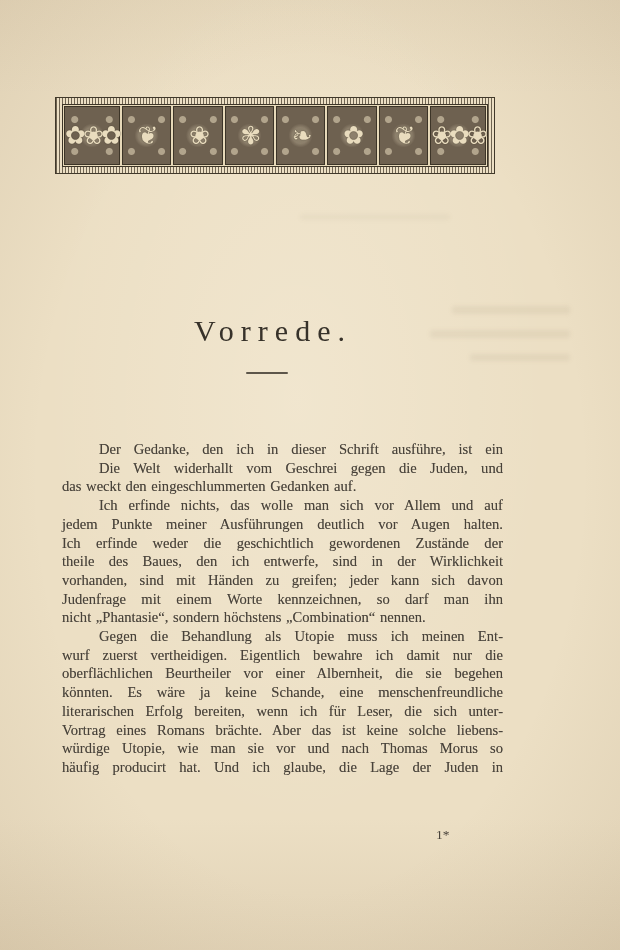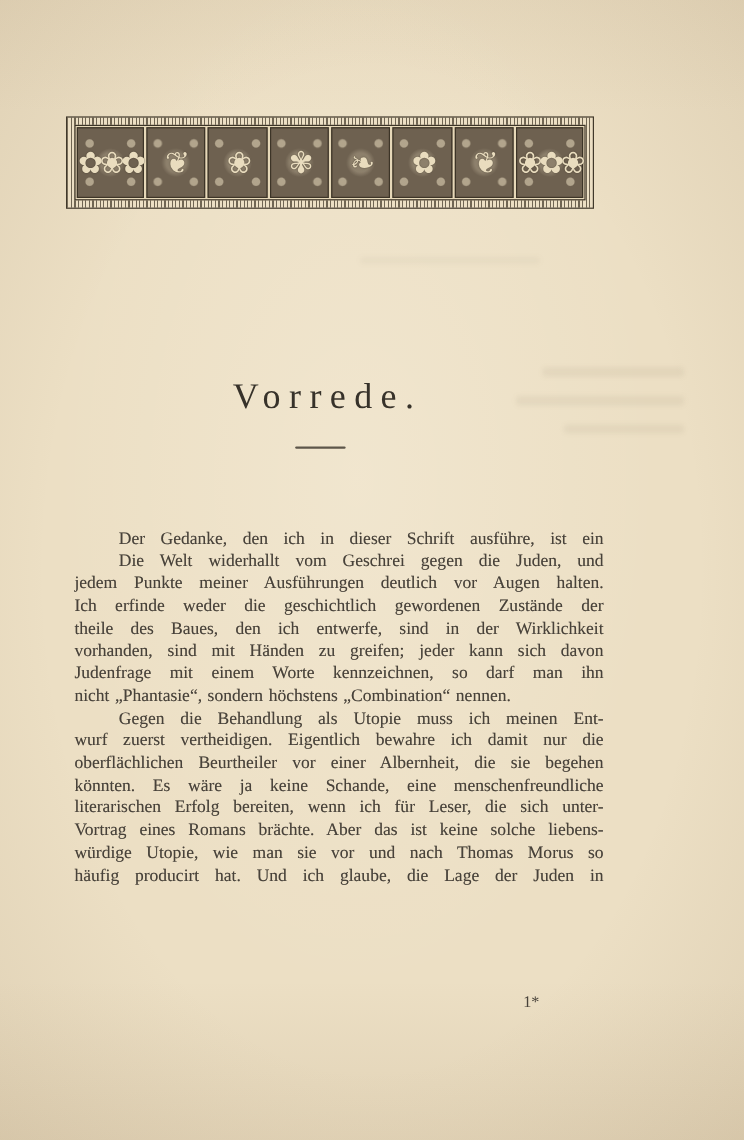--- a/index.html
+++ b/index.html
@@ -136,22 +136,24 @@
 
   <h1 class="title">Vorrede.</h1>
   <div class="title-rule"></div>
 
   <div class="body-text">
       <div class="para">
         <div class="tline first">Der Gedanke, den ich in dieser Schrift ausführe, ist ein</div>
       </div>
       <div class="para">
         <div class="tline first">Die Welt widerhallt vom Geschrei gegen die Juden, und</div>
+        <div class="tline lastln">das weckt den eingeschlummerten Gedanken auf.</div>
       </div>
       <div class="para">
+        <div class="tline first">Ich erfinde nichts, das wolle man sich vor Allem und auf</div>
         <div class="tline">jedem Punkte meiner Ausführungen deutlich vor Augen halten.</div>
         <div class="tline">Ich erfinde weder die geschichtlich gewordenen Zustände der</div>
         <div class="tline">theile des Baues, den ich entwerfe, sind in der Wirklichkeit</div>
         <div class="tline">vorhanden, sind mit Händen zu greifen; jeder kann sich davon</div>
         <div class="tline">Judenfrage mit einem Worte kennzeichnen, so darf man ihn</div>
         <div class="tline lastln">nicht „Phantasie“, sondern höchstens „Combination“ nennen.</div>
       </div>
       <div class="para">
         <div class="tline first">Gegen die Behandlung als Utopie muss ich meinen Ent-</div>
         <div class="tline">wurf zuerst vertheidigen. Eigentlich bewahre ich damit nur die</div>

